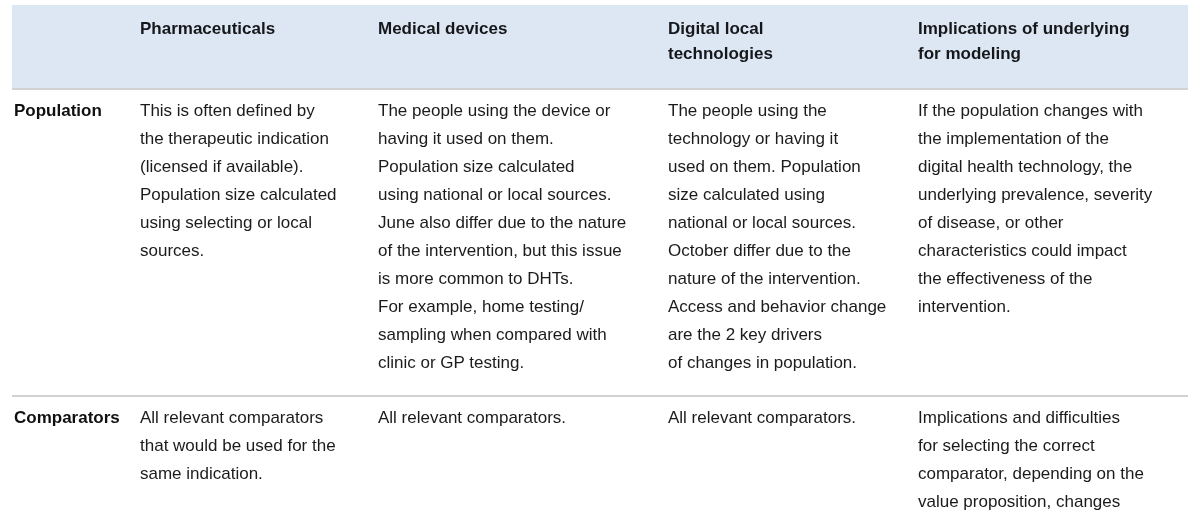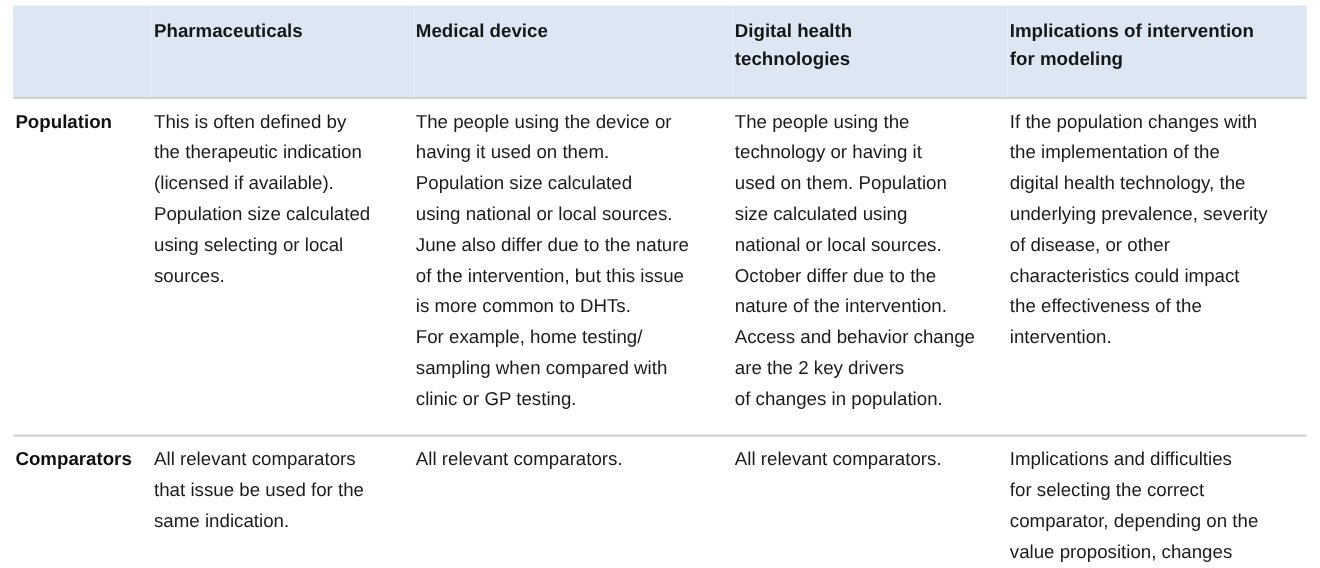--- a/index.html
+++ b/index.html
@@ -102,28 +102,28 @@
       <col class="c-3">
       <col class="c-4">
     </colgroup>
     <thead>
       <tr>
         <th class="hdr-blank"></th>
         <th class="hdr-cell">
           <span class="cell-text">Pharmaceuticals</span>
         </th>
         <th class="hdr-cell">
-          <span class="cell-text">Medical device</span>
+          <span class="cell-text">Medical devices</span>
         </th>
         <th class="hdr-cell">
-          <span class="cell-text">Digital health
+          <span class="cell-text">Digital local
 technologies</span>
         </th>
         <th class="hdr-cell">
-          <span class="cell-text">Implications of intervention
+          <span class="cell-text">Implications of underlying
 for modeling</span>
         </th>
       </tr>
     </thead>
     <tbody>
       <tr class="row-population">
         <td class="row-label">Population</td>
         <td>
           <span class="cell-text">This is often defined by
 the therapeutic indication
@@ -164,21 +164,21 @@
 of disease, or other
 characteristics could impact
 the effectiveness of the
 intervention.</span>
         </td>
       </tr>
       <tr class="row-comparators">
         <td class="row-label">Comparators</td>
         <td>
           <span class="cell-text">All relevant comparators
-that issue be used for the
+that would be used for the
 same indication.</span>
         </td>
         <td>
           <span class="cell-text">All relevant comparators.</span>
         </td>
         <td>
           <span class="cell-text">All relevant comparators.</span>
         </td>
         <td>
           <span class="cell-text">Implications and difficulties

